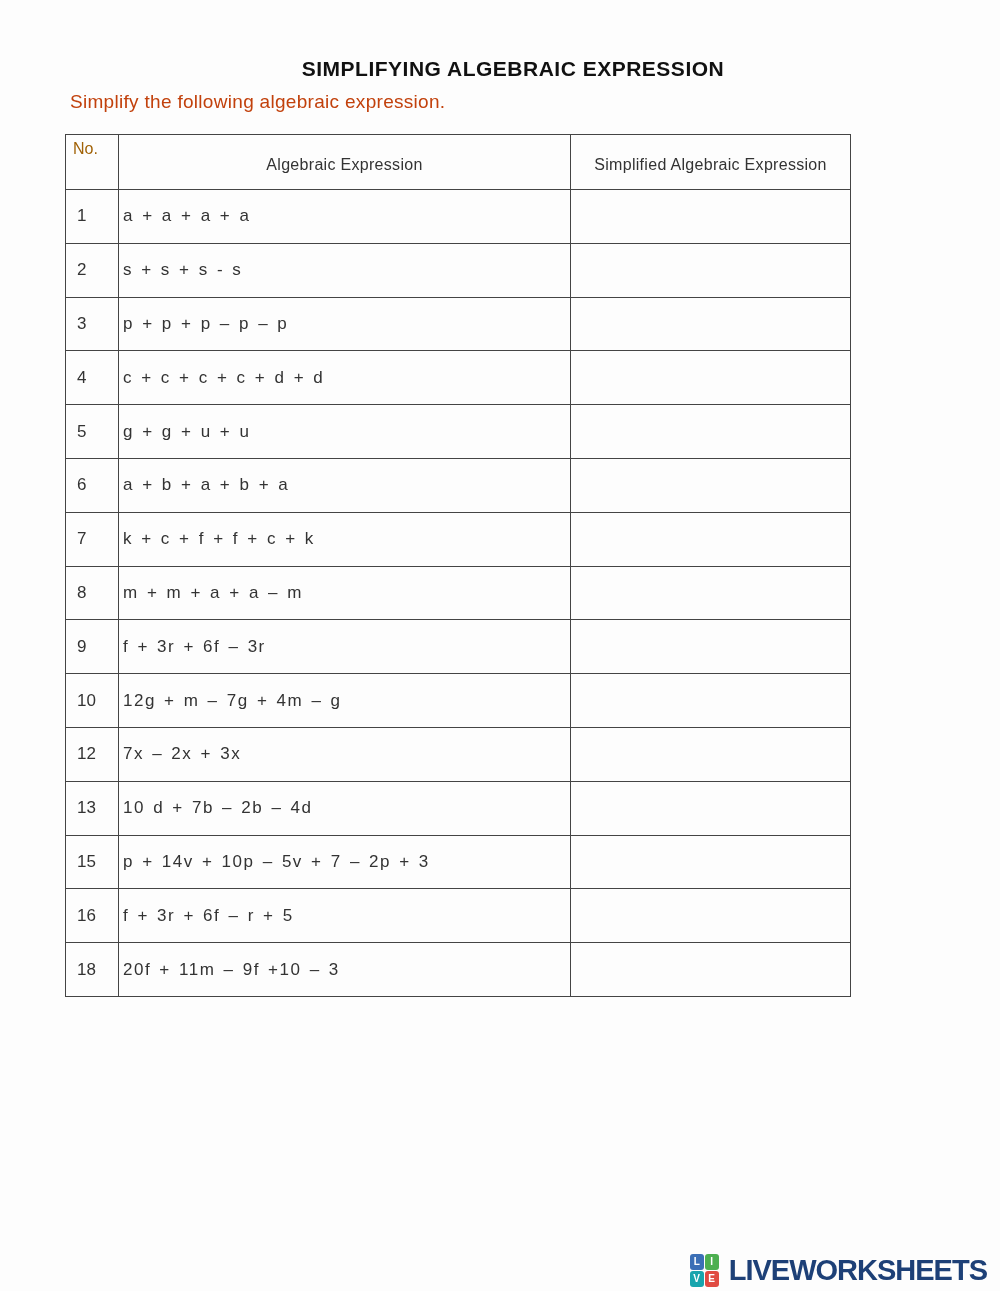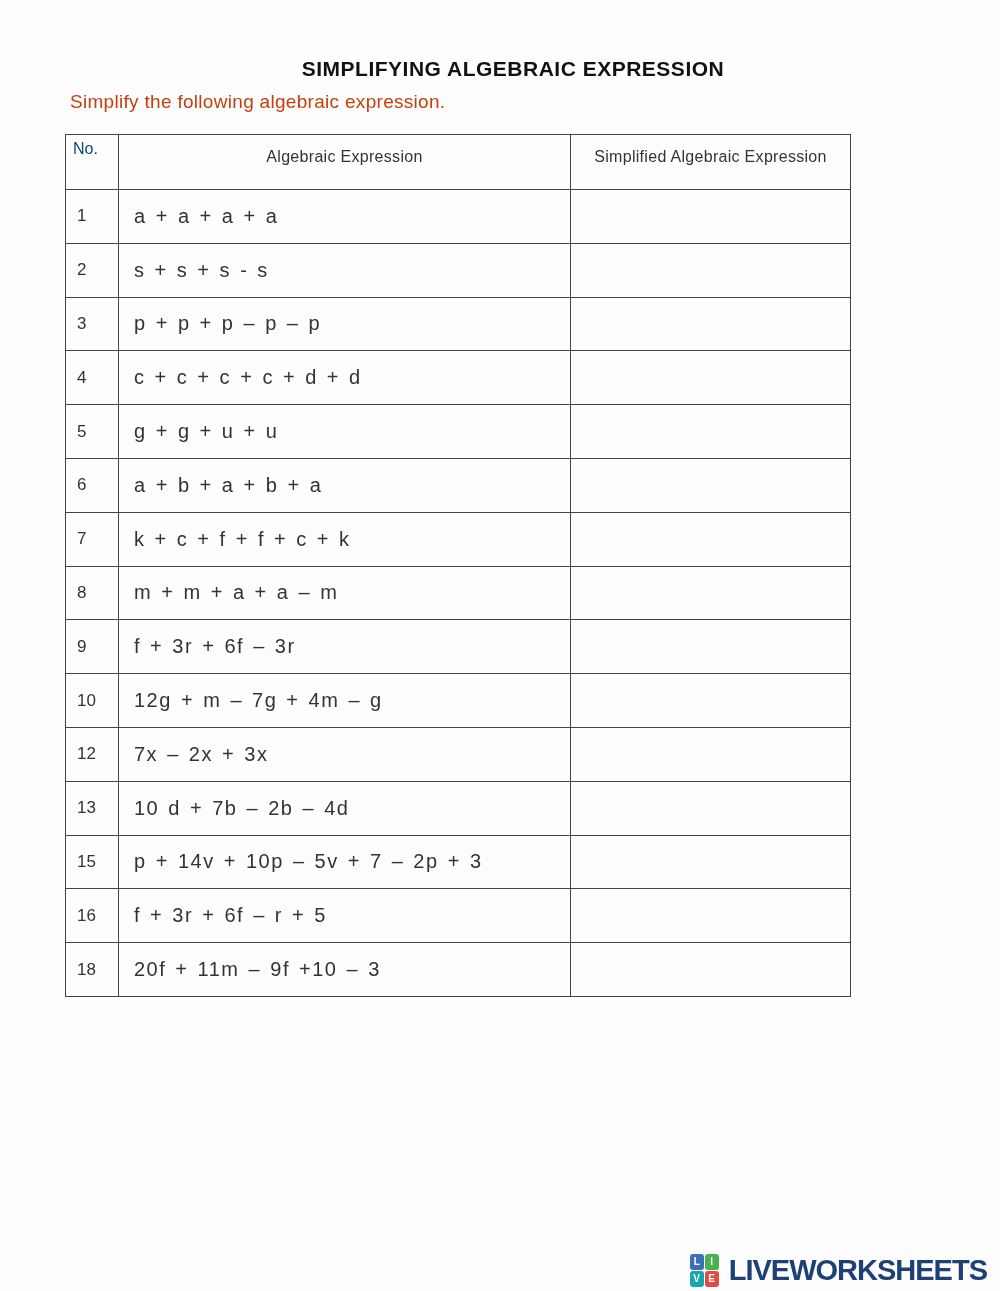--- a/index.html
+++ b/index.html
@@ -50,42 +50,42 @@
   table.ws tbody tr { height: 53.8px; }
   col.c-no   { width: 53px; }
   col.c-expr { width: 452px; }
   col.c-simp { width: 280px; }
   th.h-no {
     font-weight: normal;
     font-size: 16px;
     text-align: left;
     vertical-align: top;
     padding: 5px 0 0 7px;
-    color: #0c4a6e;
+    color: #a16207;
   }
   th.h-expr, th.h-simp {
     font-weight: normal;
     font-size: 16px;
     letter-spacing: 0.3px;
     text-align: center;
     vertical-align: top;
-    padding-top: 13px;
+    padding-top: 21px;
     color: #333;
   }
   td.no {
     font-size: 17px;
     padding-left: 11px;
     vertical-align: middle;
     color: #333;
   }
   td.expr {
-    font-size: 20px;
+    font-size: 17px;
     letter-spacing: 1.5px;
     word-spacing: 2px;
-    padding-left: 15px;
+    padding-left: 4px;
     vertical-align: middle;
     color: #333;
   }
   td.answer { vertical-align: middle; }
   .footer {
     position: absolute;
     right: 13px;
     bottom: 4px;
     display: flex;
     align-items: center;

